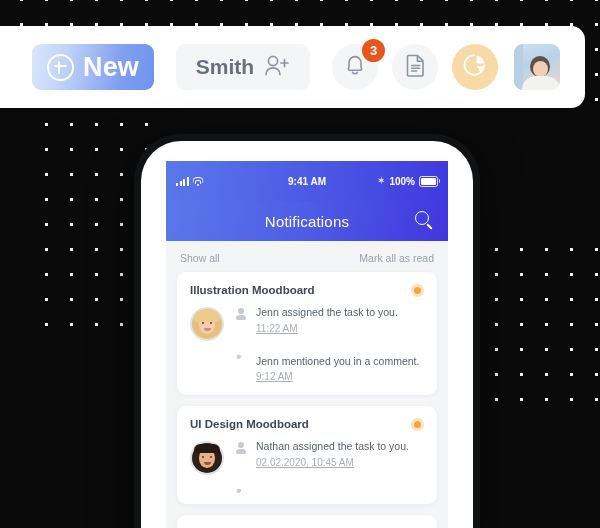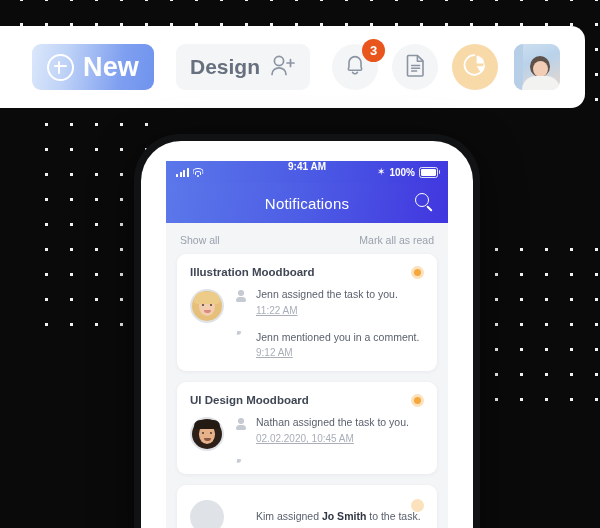--- a/index.html
+++ b/index.html
@@ -106,23 +106,23 @@
     position:absolute;left:7px;top:7px;right:7px;bottom:0;
     background:#ffffff;border-radius:40px 40px 0 0;overflow:hidden;
   }
   .screen{
     position:absolute;left:25px;top:20px;right:25px;bottom:0;
     background:#f4f5f7;overflow:hidden;
   }
 
   
   .statusbar{
-    height:22px;display:flex;
+    height:22px;display:flex;align-items:center;
     background:linear-gradient(100deg,#5b78ea 0%, #4a58e4 55%, #4038df 100%);
-    color:#fff;font-size:10px;font-weight:bold;padding:0 10px;position:relative;gap:35px;
+    color:#fff;font-size:10px;font-weight:bold;padding:9px 10px;position:relative;gap:35px;
   }
   .sb-left{display:flex;align-items:center;gap:4px;}
   .bars{display:flex;align-items:flex-end;gap:1.5px;height:9px;}
   .bars i{width:2px;background:#fff;border-radius:.5px;display:block;}
   .bars i:nth-child(1){height:3px;}
   .bars i:nth-child(2){height:5px;}
   .bars i:nth-child(3){height:7px;}
   .bars i:nth-child(4){height:9px;}
   .wifi{position:relative;width:11px;height:9px;}
   .wifi span{position:absolute;border:1.5px solid #fff;border-bottom:none;border-radius:50% 50% 0 0;left:50%;transform:translateX(-50%);}
@@ -179,21 +179,21 @@
   .avatar{
     width:34px;height:34px;border-radius:50%;flex:none;overflow:hidden;position:relative;
     background:#dfe3e8;margin-top:2px;
   }
   .av-hair{position:absolute;left:2px;top:2px;width:30px;height:30px;border-radius:50%;}
   .av-face{position:absolute;left:9px;top:8px;width:16px;height:19px;border-radius:46% 46% 50% 50%;background:#f3cdb0;}
   .av-eye{position:absolute;width:2px;height:2px;border-radius:50%;background:#4a3a31;top:15px;}
   .av-eye.l{left:12px;} .av-eye.r{left:20px;}
   .av-mouth{position:absolute;left:14px;top:21px;width:7px;height:3px;border-radius:0 0 6px 6px;background:#d98a7c;}
   .av-fringe{position:absolute;left:4px;top:3px;width:26px;height:12px;border-radius:13px 13px 6px 6px;}
-  .rows{flex:1;display:flex;flex-direction:column;gap:15px;padding-top:1px;justify-content:center;}
+  .rows{flex:1;display:flex;flex-direction:column;gap:21px;padding-top:1px;}
   .row{display:flex;gap:8px;align-items:flex-start;}
   .rowicon{width:13px;flex:none;padding-top:2px;}
   .ic-person{position:relative;width:11px;height:12px;}
   .ic-person b{position:absolute;left:3px;top:0;width:5.5px;height:5.5px;border-radius:50%;background:#c6cbd3;display:block;}
   .ic-person s{position:absolute;left:0.5px;top:6.5px;width:10.5px;height:5.5px;border-radius:5px 5px 2px 2px;background:#c6cbd3;display:block;}
   .ic-bubble{
     width:12px;height:10px;border-radius:5px;background:#c6cbd3;position:relative;margin-top:1px;
   }
   .ic-bubble:after{
     content:"";position:absolute;left:2px;bottom:-2.5px;width:4px;height:4px;background:#c6cbd3;
@@ -215,21 +215,21 @@
 <div class="dots-mask-br"></div>
 
 <div class="toolbar">
 
   <div class="btn-new">
     <span class="plus-circle"></span>
     <span class="btn-new-label">New</span>
   </div>
 
   <div class="btn-invite">
-    <span class="btn-invite-label">Design</span>
+    <span class="btn-invite-label">Smith</span>
     <span>
       <svg width="26" height="22" viewBox="0 0 26 22">
         <circle cx="9" cy="7" r="4.6" fill="none" stroke="#8b94a2" stroke-width="1.7"></circle>
         <path d="M2 20.5c0-4 3.2-6.6 7-6.6s7 2.6 7 6.6" fill="none" stroke="#8b94a2" stroke-width="1.7" stroke-linecap="round"></path>
         <path d="M20.5 5.5v7M17 9h7" stroke="#8b94a2" stroke-width="1.7" stroke-linecap="round"></path>
       </svg>
     </span>
   </div>
 
   <div class="icon-circle ic-bell">

